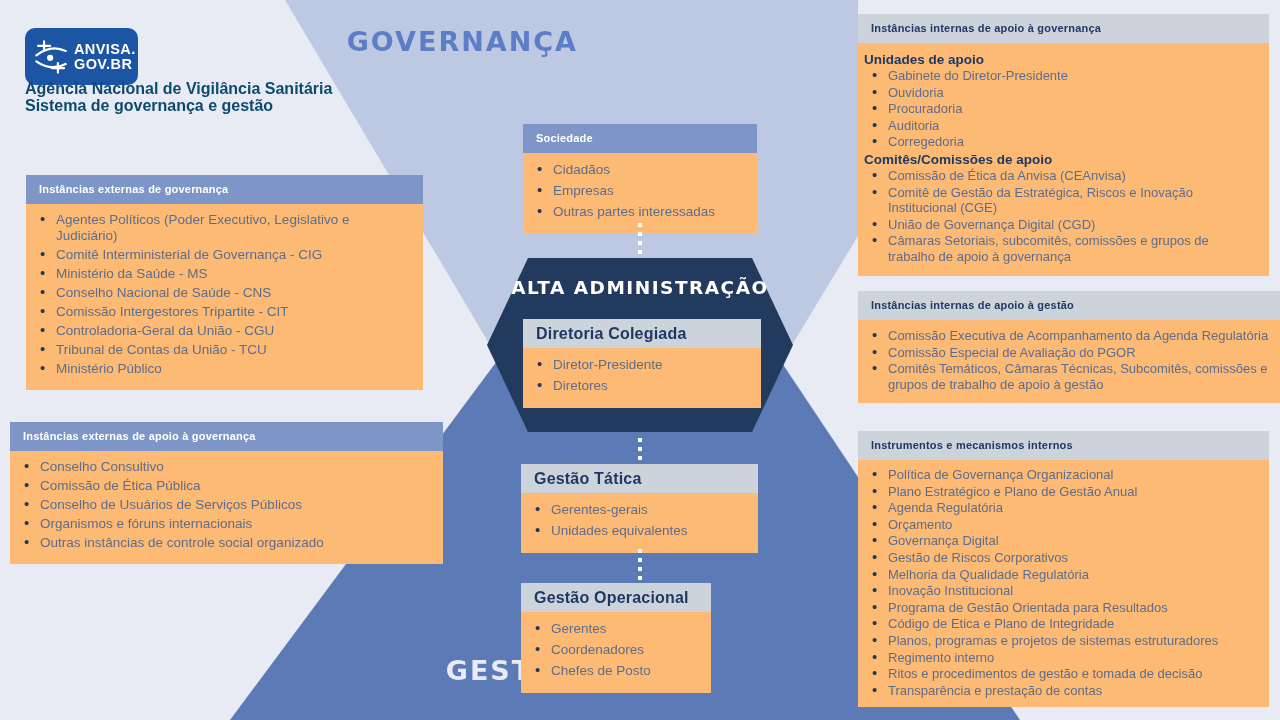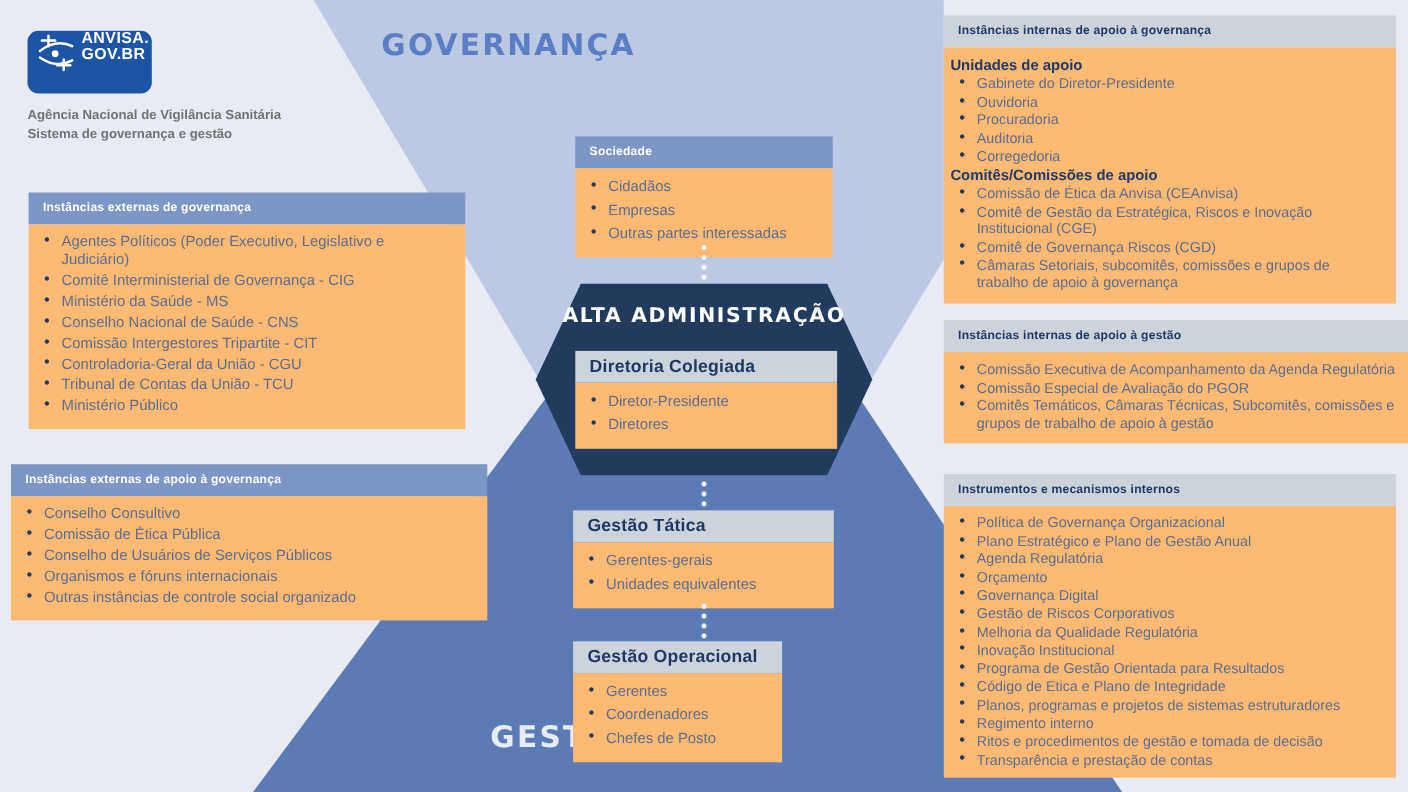--- a/index.html
+++ b/index.html
@@ -28,28 +28,28 @@
   .left-col ul.bullets li{margin-bottom:3px;}
   .center-col ul.bullets{line-height:17px;}
   .center-col ul.bullets li{margin-bottom:4px;}
   .right-col ul.bullets{font-size:13px;line-height:15.6px;}
   .right-col ul.bullets li{margin:0 0 1px 0;}
   .group-heading{font-weight:bold;color:#1f3864;font-size:13.5px;line-height:17px;margin:0;}
 
   
   #logo{
     position:absolute;left:25px;top:28px;width:113px;height:57px;
-    background:#1b55a4;border-radius:10px;display:flex;align-items:flex-start;
+    background:#1b55a4;border-radius:10px;display:flex;align-items:center;
     padding:0 6px 0 7px;box-sizing:border-box;
   }
   #logo .mark{width:38px;height:40px;flex:0 0 auto;}
   #logo .logo-text{color:#fff;font-weight:bold;font-size:14.5px;line-height:15px;letter-spacing:.4px;margin-left:4px;font-family:"Liberation Sans",sans-serif;}
   #brand-subtitle{
-    position:absolute;left:25px;top:96px;width:320px;
-    color:#737373;font-weight:bold;font-size:12px;line-height:17px;
+    position:absolute;left:25px;top:80px;width:320px;
+    color:#0c4a6e;font-weight:bold;font-size:16px;line-height:17px;
   }
 
   
   .zone-label{position:absolute;font-weight:bold;font-size:27px;letter-spacing:2px;
     font-family:"DejaVu Sans","Liberation Sans",sans-serif;text-align:right;width:320px;}
   #governance-label{left:258px;top:26px;color:#5d7ec7;}
   #management-label{left:258px;top:655px;color:#e8ebf4;}
 
   
   #alta-title{
@@ -201,21 +201,21 @@
           <li>Gabinete do Diretor-Presidente</li>
           <li>Ouvidoria</li>
           <li>Procuradoria</li>
           <li>Auditoria</li>
           <li>Corregedoria</li>
         </ul>
       <div class="group-heading">Comitês/Comissões de apoio</div>
       <ul class="bullets">
           <li>Comissão de Ética da Anvisa (CEAnvisa)</li>
           <li>Comitê de Gestão da Estratégica, Riscos e Inovação Institucional (CGE)</li>
-          <li>Comitê de Governança Riscos (CGD)</li>
+          <li>União de Governança Digital (CGD)</li>
           <li>Câmaras Setoriais, subcomitês, comissões e grupos de trabalho de apoio à governança</li>
         </ul>
     </div>
   </div>
 
   <div id="right-box-2" class="panel right-col">
     <div class="panel-header hdr-gray">Instâncias internas de apoio à gestão</div>
     <div class="panel-body">
       <ul class="bullets">
           <li>Comissão Executiva de Acompanhamento da Agenda Regulatória</li>

